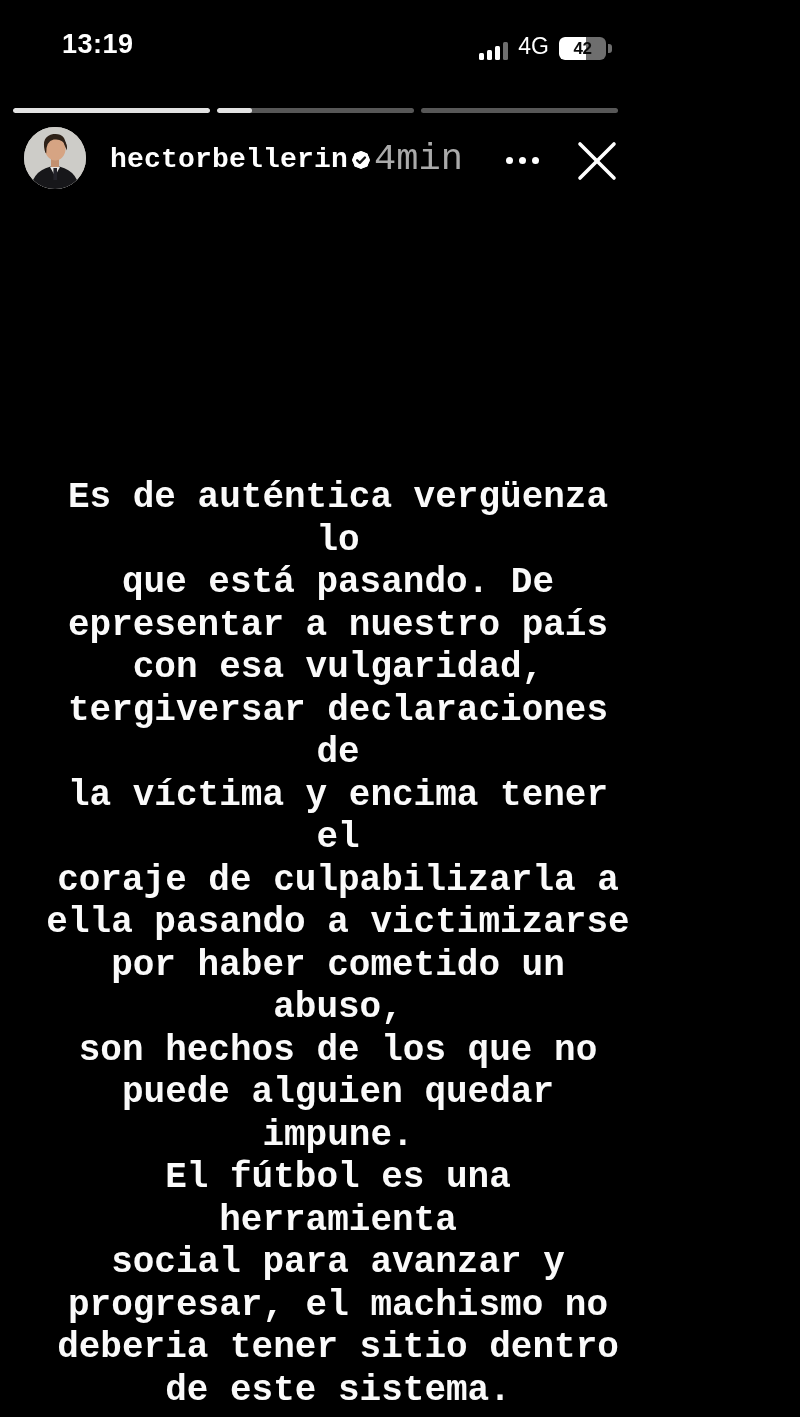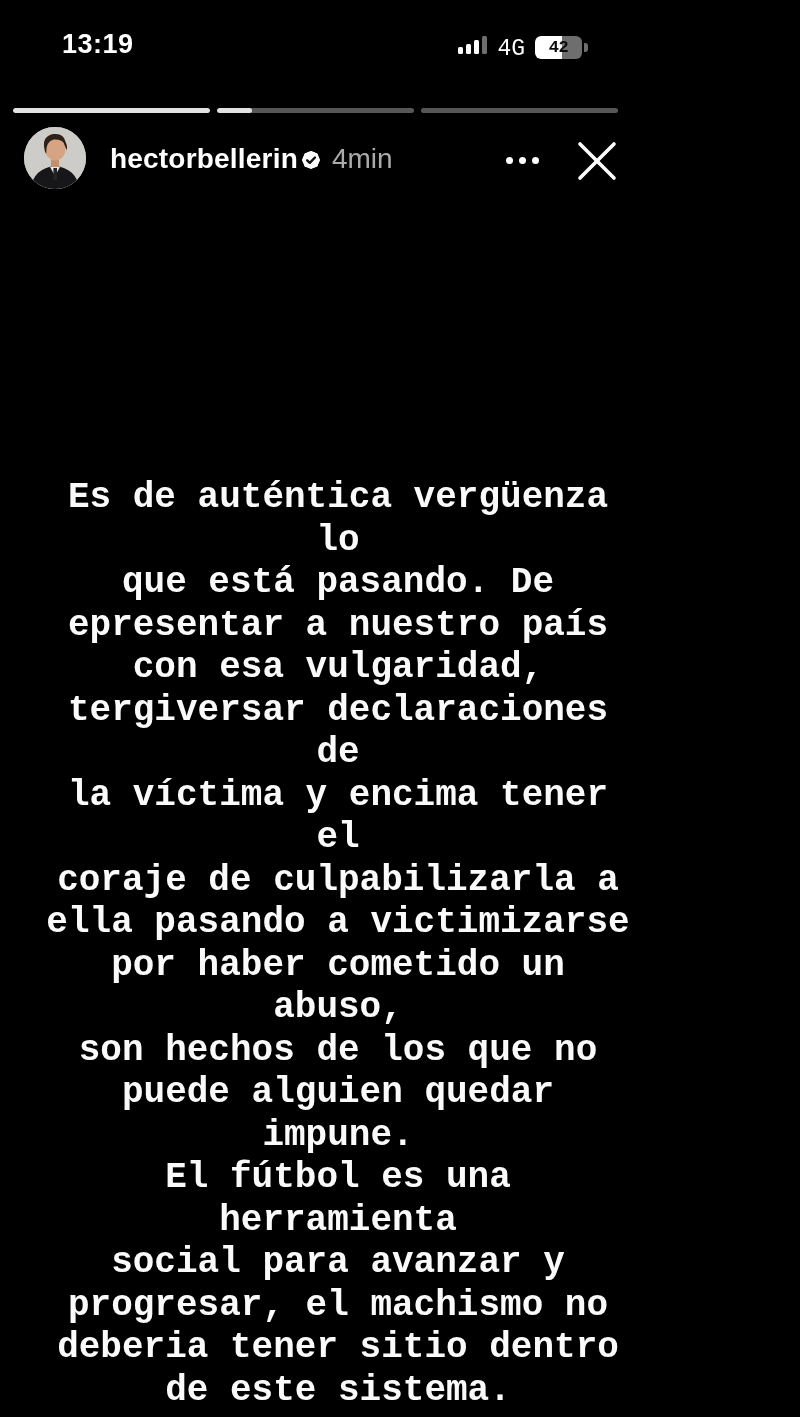--- a/index.html
+++ b/index.html
@@ -9,22 +9,22 @@
     background:#000; overflow:hidden;
     font-family:"Liberation Sans", sans-serif;
   }
 
   
   .status-time {
     position:absolute; left:62px; top:29px;
     color:#fff; font-size:27px; font-weight:700; letter-spacing:.5px;
   }
   .status-right {
-    position:absolute; right:44px; top:36px;
-    display:flex; align-items:flex-start; gap:10px; height:24px;font-family:Liberation Mono, monospace;
+    position:absolute; right:20px; top:36px;
+    display:flex; align-items:flex-end; gap:10px; height:24px;
   }
   .signal { display:flex; align-items:flex-end; gap:3px; height:18px; }
   .signal i { display:block; width:5px; border-radius:1.5px; background:#fff; }
   .signal .s1{height:7px;} .signal .s2{height:10px;} .signal .s3{height:14px;}
   .signal .s4{height:18px; background:#6e6e6e;}
   .net-label { color:#fff; font-size:23px; font-weight:500; }
   .battery {
     position:relative; width:47px; height:23px; border-radius:6px;
     background:#6e6e6e; overflow:hidden;
   }
@@ -52,25 +52,25 @@
   }
   .progress-fill { height:100%; background:#e2e2e2; border-radius:3px; }
 
   
   .avatar {
     position:absolute; left:24px; top:127px; width:62px; height:62px;
     border-radius:50%; overflow:hidden; background:#cdccc8; cursor:pointer;
   }
   .header-row {
     position:absolute; left:110px; top:142px; height:34px;
-    display:flex; align-items:center; gap:2px; cursor:pointer;
+    display:flex; align-items:center; gap:2px; cursor:pointer;font-family:Liberation Mono, monospace;
   }
   .username { color:#fff; font-size:28px; font-weight:700; letter-spacing:.2px; }
   .badge { display:block; width:22px; height:22px; margin-top:2px; }
-  .timestamp { color:#aaaaaa; font-size:28px; font-weight:400; margin-left:8px; }
+  .timestamp { color:#aaaaaa; font-size:37px; font-weight:400; margin-left:0; }
 
   .more-btn {
     position:absolute; right:90px; top:144px; width:40px; height:32px;
     display:flex; align-items:center; justify-content:center; gap:6px;
     background:none; border:none; cursor:pointer; padding:0;
   }
   .more-btn i { display:block; width:7px; height:7px; border-radius:50%; background:#fff; }
   .close-btn {
     position:absolute; right:8px; top:134px; width:54px; height:54px;
     display:flex; align-items:center; justify-content:center;

